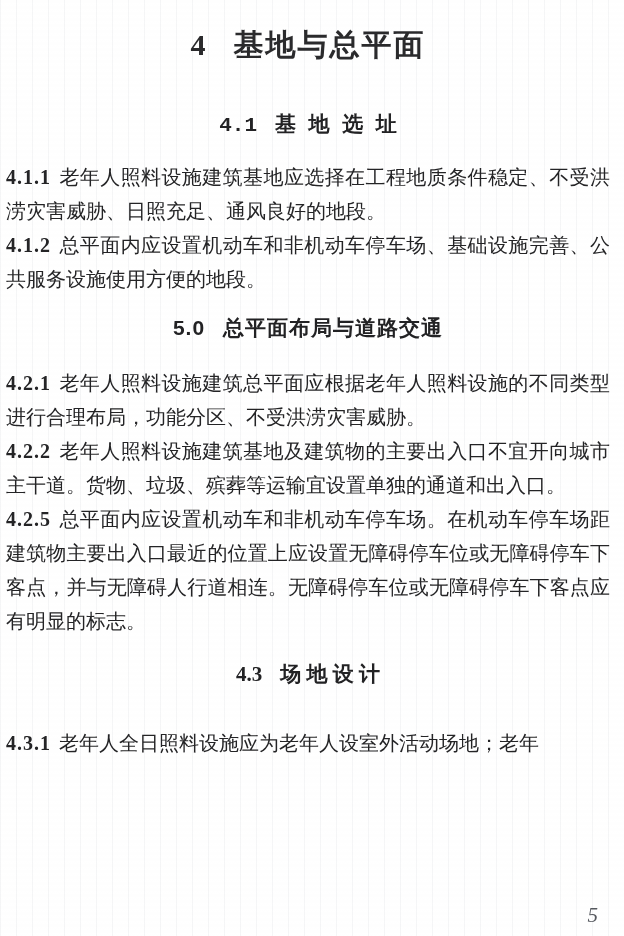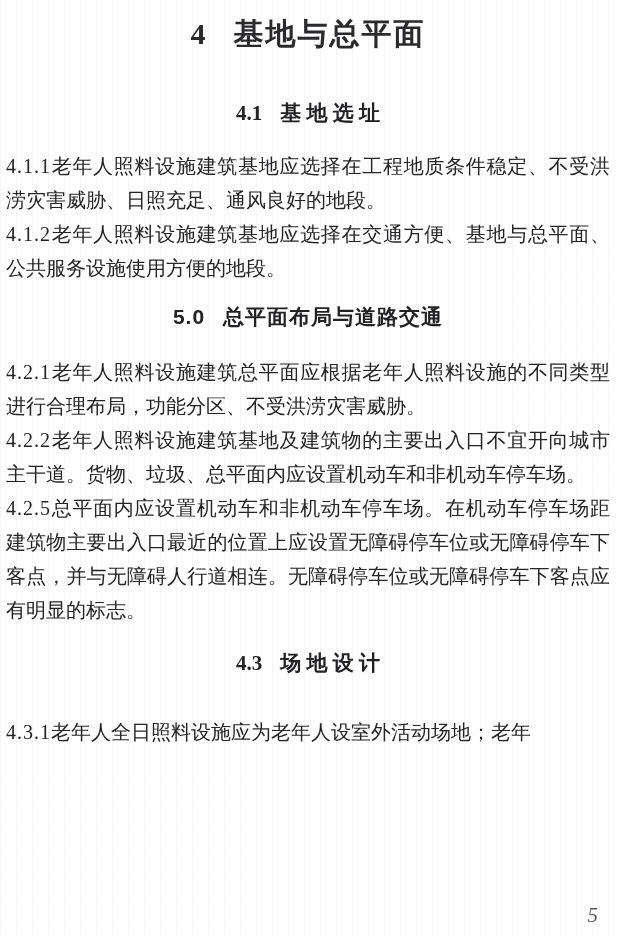--- a/index.html
+++ b/index.html
@@ -17,60 +17,60 @@
     background-color: #fefefe;
     
     background-image:
       repeating-linear-gradient(90deg, rgba(160,165,175,0.10) 0 1px, transparent 1px 16px),
       repeating-linear-gradient(0deg, rgba(255,255,255,0.65) 0 3px, transparent 3px 6px);
     color: #1d1d1f;
     font-family: "Liberation Serif", "DejaVu Serif", serif;
     overflow: hidden;
   }
   .chapter-title {
-    margin: 6px 0 0 0;
+    margin: 17px 0 0 0;
     text-align: center;
     font-size: 30px;
     font-weight: 700;
     letter-spacing: 2px;
     color: #2a2a2c;
   }
   .chapter-title .chap-num {
     margin-right: 26px;
   }
   .section-heading {
     text-align: center;
     font-size: 21px;
     font-weight: 700;
     color: #222224;
   }
   .section-heading .sec-num {
     margin-right: 18px;
   }
-  .heading-41 { margin: 44px 0 22px 0; }
+  .heading-41 { margin: 44px 0 22px 0; font-family: Liberation Mono, monospace; }
   .heading-42 {
     margin: 18px 0 24px 0;
     font-family: "Liberation Sans", "DejaVu Sans", sans-serif;
     letter-spacing: 1px;
   }
   .heading-43 { margin: 22px 0 38px 0; }
   .clauses {
     margin: 0;
   }
   .clause {
     margin: 0;
     font-size: 20px;
     line-height: 34px;
     text-align: justify;
     text-justify: inter-ideograph;
     color: #242426;
   }
   .clause .clause-num {
-    font-weight: 400;
-    margin-right: 0;
+    font-weight: 700;
+    margin-right: 8px;
     letter-spacing: 1px;
     white-space: nowrap;
   }
   .clause.mandatory {
     font-weight: 700;
     font-family: "Liberation Sans", "DejaVu Sans", sans-serif;
     color: #1b1b1d;
   }
   .page-number {
     position: absolute;
@@ -92,33 +92,33 @@
   </h1>
 
   <h2 class="section-heading heading-41">
     <span class="sec-num">4.1</span><span>基 地 选 址</span>
   </h2>
   <div class="clauses">
     <p class="clause">
       <span class="clause-num">4.1.1</span><span>老年人照料设施建筑基地应选择在工程地质条件稳定、不受洪涝灾害威胁、日照充足、通风良好的地段。</span>
     </p>
     <p class="clause">
-      <span class="clause-num">4.1.2</span><span>老年人照料设施建筑基地应选择在交通方便、基地与总平面、公共服务设施使用方便的地段。</span>
+      <span class="clause-num">4.1.2</span><span>总平面内应设置机动车和非机动车停车场、基础设施完善、公共服务设施使用方便的地段。</span>
     </p>
   </div>
 
   <h2 class="section-heading heading-42">
     <span class="sec-num">5.0</span><span>总平面布局与道路交通</span>
   </h2>
   <div class="clauses">
     <p class="clause">
       <span class="clause-num">4.2.1</span><span>老年人照料设施建筑总平面应根据老年人照料设施的不同类型进行合理布局，功能分区、不受洪涝灾害威胁。</span>
     </p>
     <p class="clause">
-      <span class="clause-num">4.2.2</span><span>老年人照料设施建筑基地及建筑物的主要出入口不宜开向城市主干道。货物、垃圾、总平面内应设置机动车和非机动车停车场。</span>
+      <span class="clause-num">4.2.2</span><span>老年人照料设施建筑基地及建筑物的主要出入口不宜开向城市主干道。货物、垃圾、殡葬等运输宜设置单独的通道和出入口。</span>
     </p>
     <p class="clause">
       <span class="clause-num">4.2.5</span><span>总平面内应设置机动车和非机动车停车场。在机动车停车场距建筑物主要出入口最近的位置上应设置无障碍停车位或无障碍停车下客点，并与无障碍人行道相连。无障碍停车位或无障碍停车下客点应有明显的标志。</span>
     </p>
   </div>
 
   <h2 class="section-heading heading-43">
     <span class="sec-num">4.3</span><span>场 地 设 计</span>
   </h2>
   <div class="clauses">

